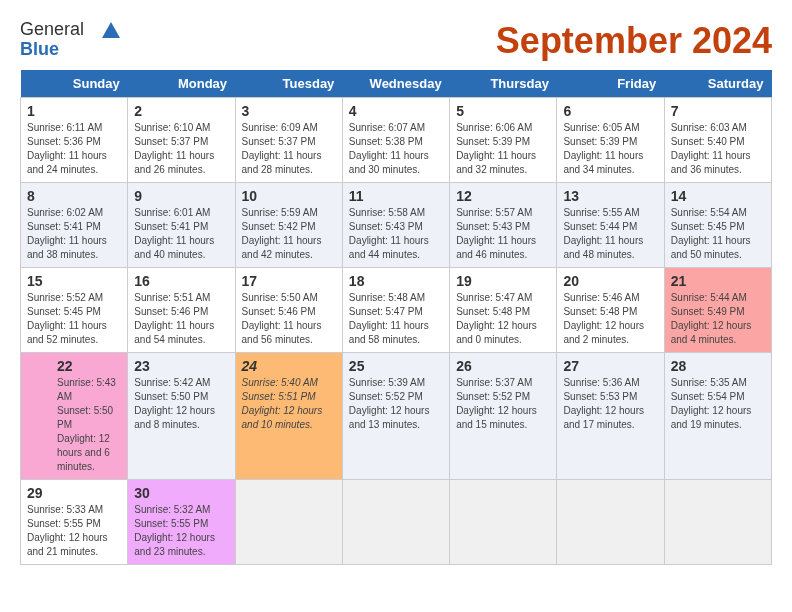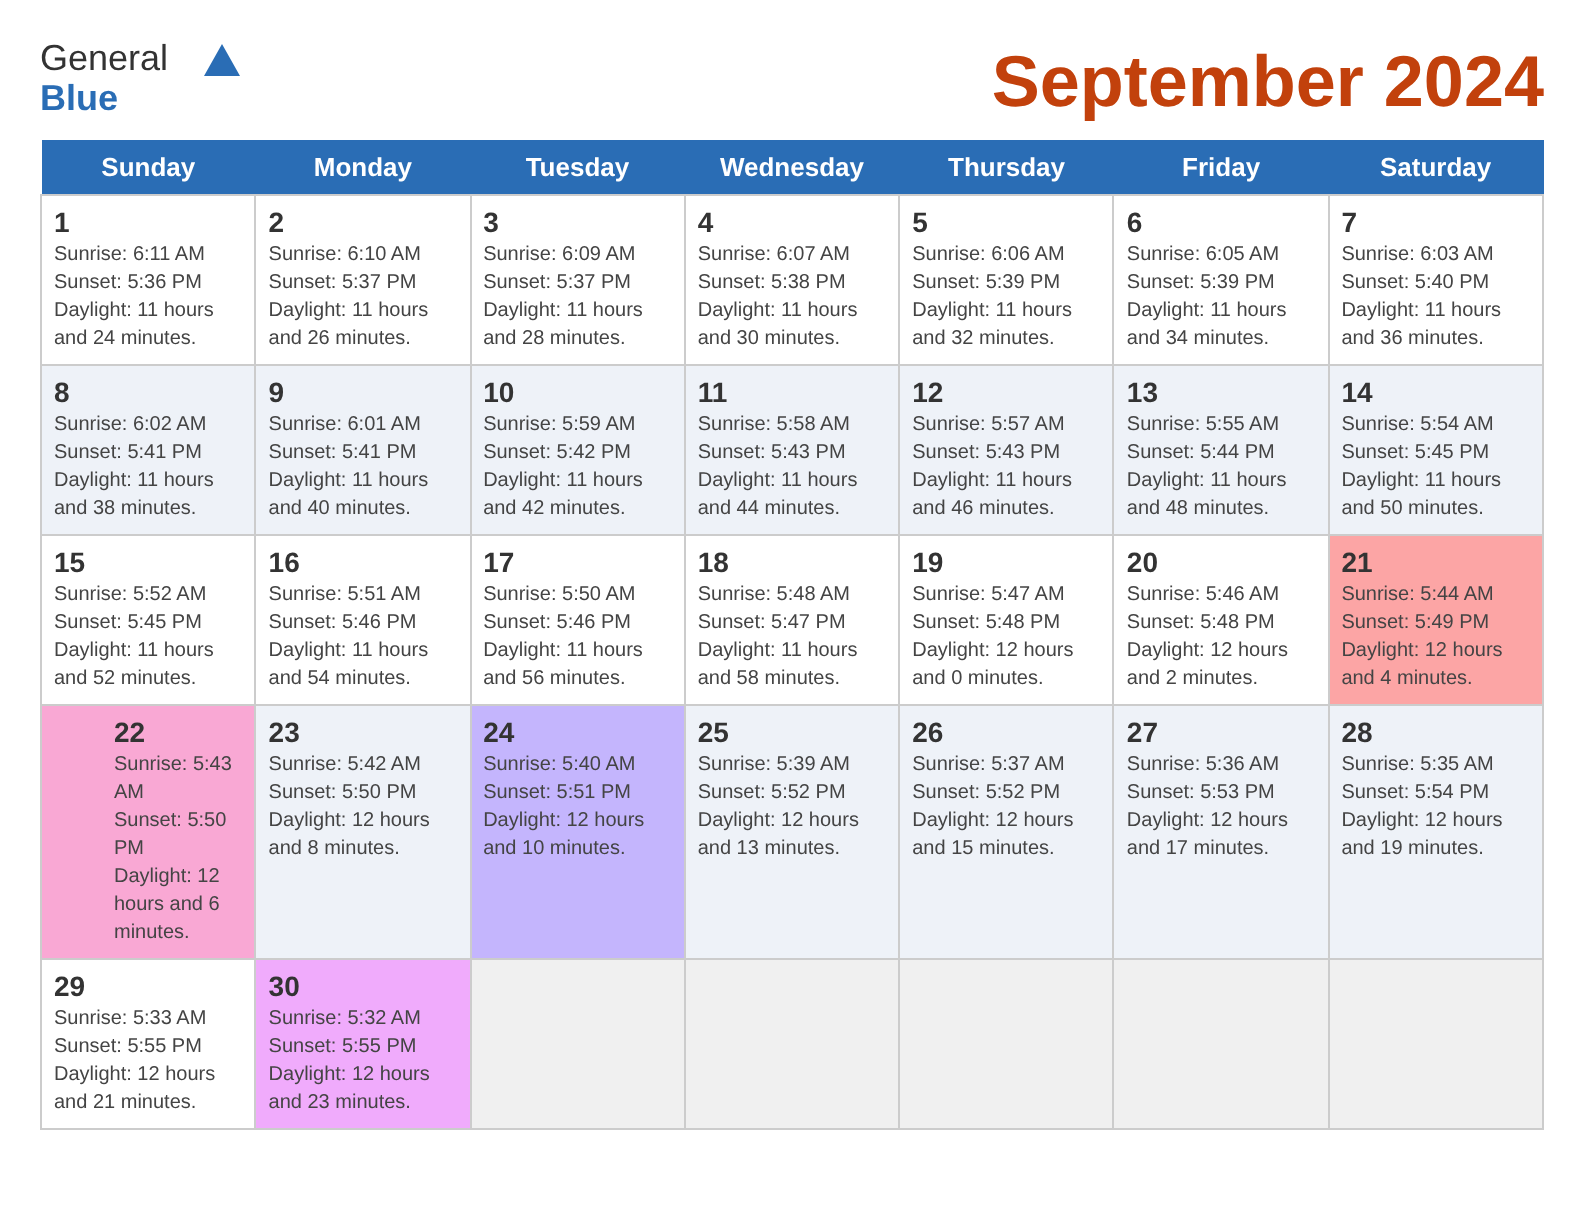--- a/index.html
+++ b/index.html
@@ -25,21 +25,21 @@
       text-align: right;
     }
     table {
       width: 100%;
       border-collapse: collapse;
       table-layout: fixed;
     }
     th {
       background-color: #2a6db5;
       color: #fff;
-      text-align: center;
+      text-align: right;
       padding: 6px 8px;
       font-size: 13px;
       font-weight: 600;
     }
     td {
       border: 1px solid #ccc;
       vertical-align: top;
       padding: 5px 6px;
       font-size: 10.5px;
       color: #333;
@@ -192,21 +192,21 @@
       </tr>
       <tr>
         <td style="background: #f9a8d4; padding-left: 36px;">
           <span class="day-number">22</span>
           <div class="day-info">Sunrise: 5:43 AM<br>Sunset: 5:50 PM<br>Daylight: 12 hours and 6 minutes.</div>
         </td>
         <td style="background: rgb(238, 242, 248);">
           <span class="day-number">23</span>
           <div class="day-info">Sunrise: 5:42 AM<br>Sunset: 5:50 PM<br>Daylight: 12 hours and 8 minutes.</div>
         </td>
-        <td style="background: #c4b5fd;">
+        <td style="background: #fdba74; font-style: italic;">
           <span class="day-number">24</span>
           <div class="day-info">Sunrise: 5:40 AM<br>Sunset: 5:51 PM<br>Daylight: 12 hours and 10 minutes.</div>
         </td>
         <td style="background: rgb(238, 242, 248);">
           <span class="day-number">25</span>
           <div class="day-info">Sunrise: 5:39 AM<br>Sunset: 5:52 PM<br>Daylight: 12 hours and 13 minutes.</div>
         </td>
         <td style="background: rgb(238, 242, 248);">
           <span class="day-number">26</span>
           <div class="day-info">Sunrise: 5:37 AM<br>Sunset: 5:52 PM<br>Daylight: 12 hours and 15 minutes.</div>

